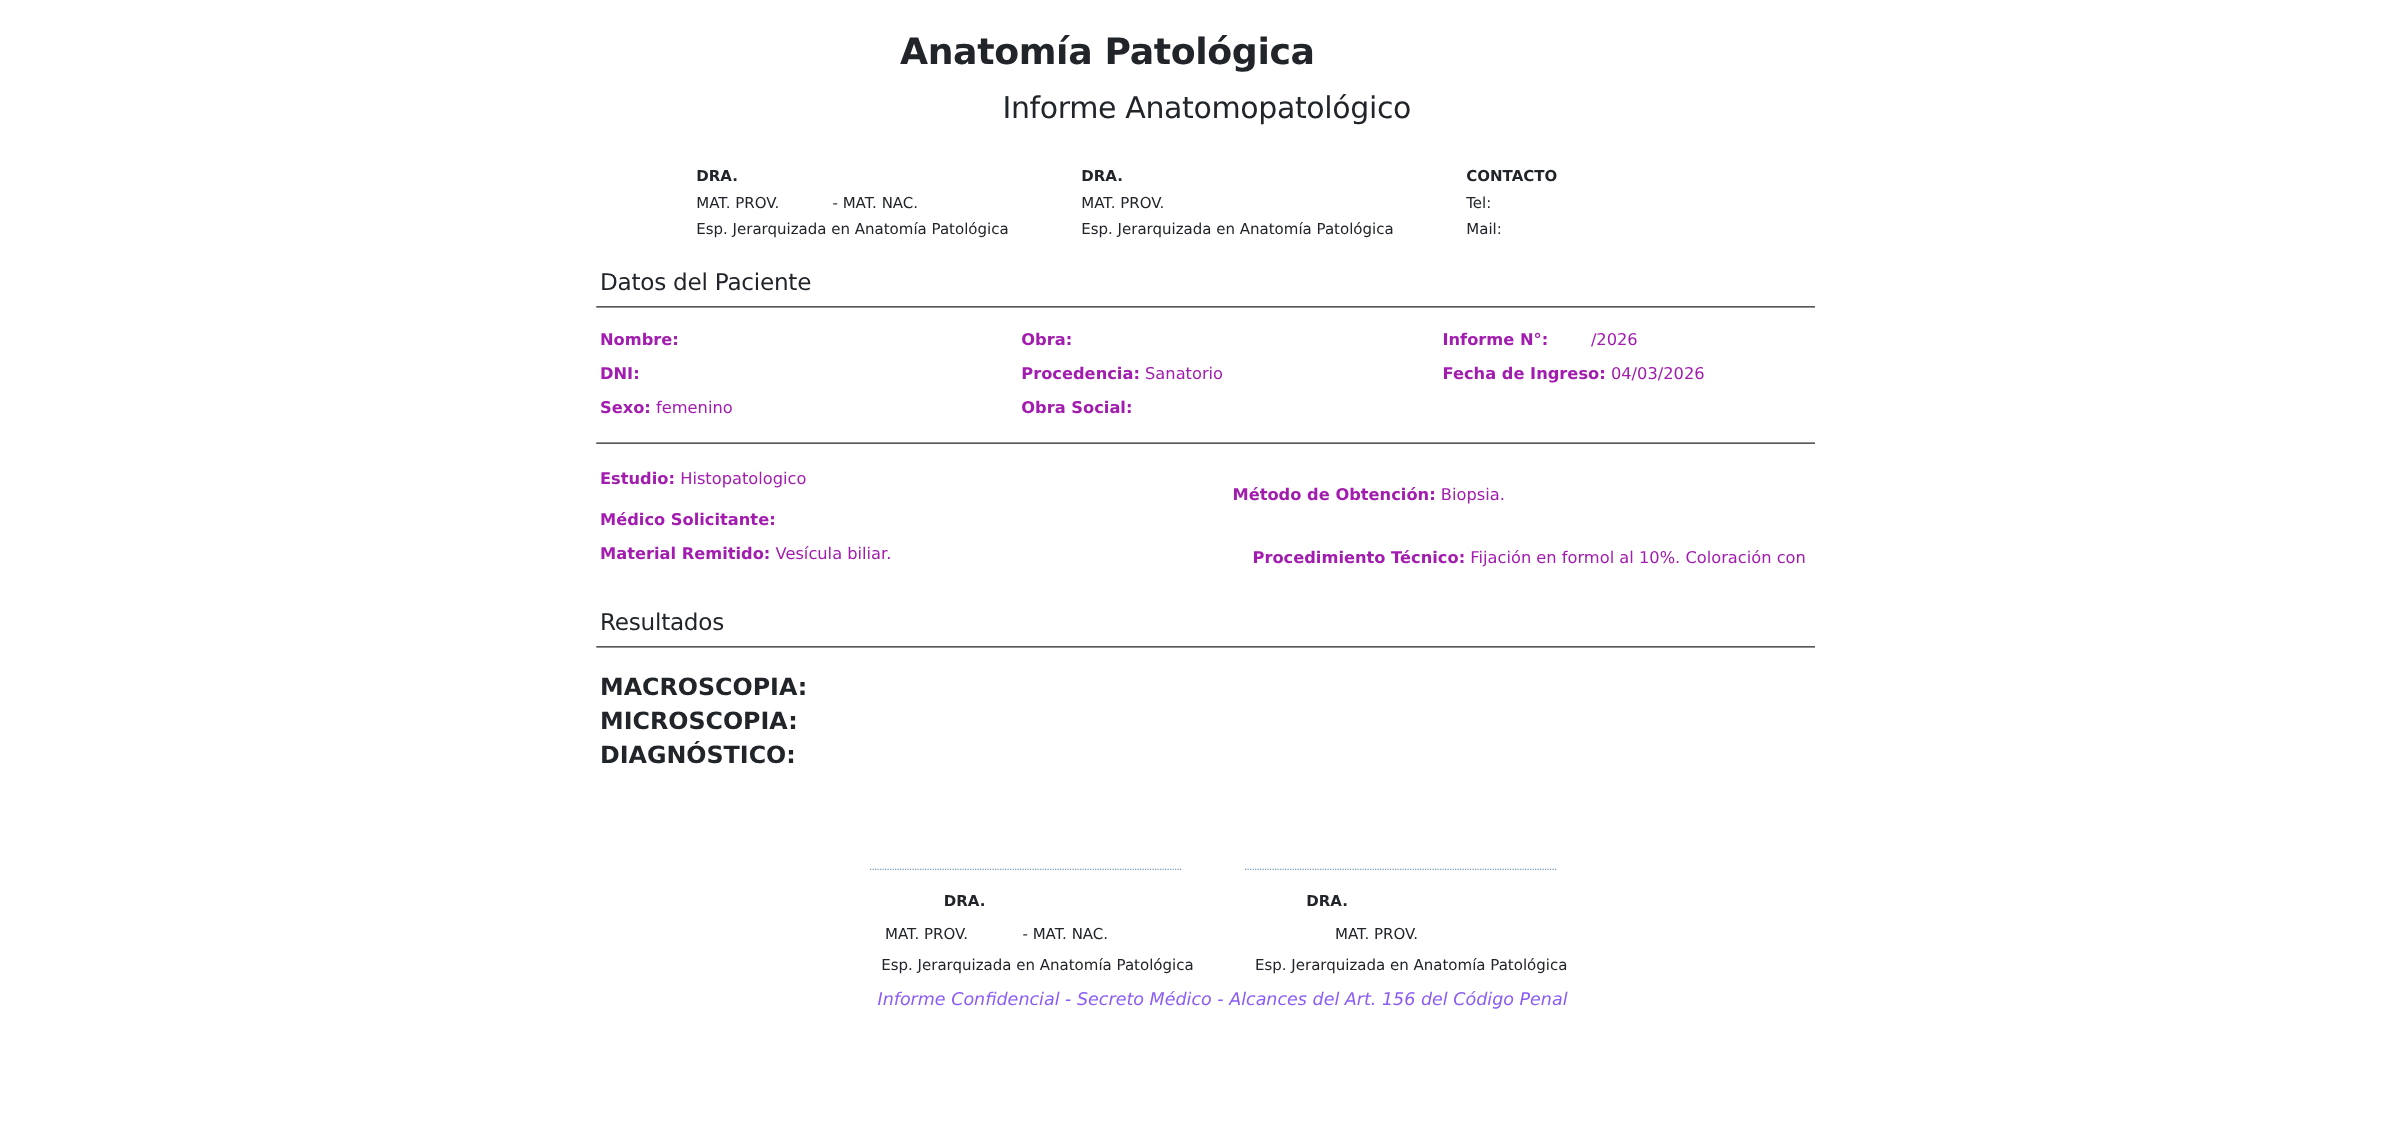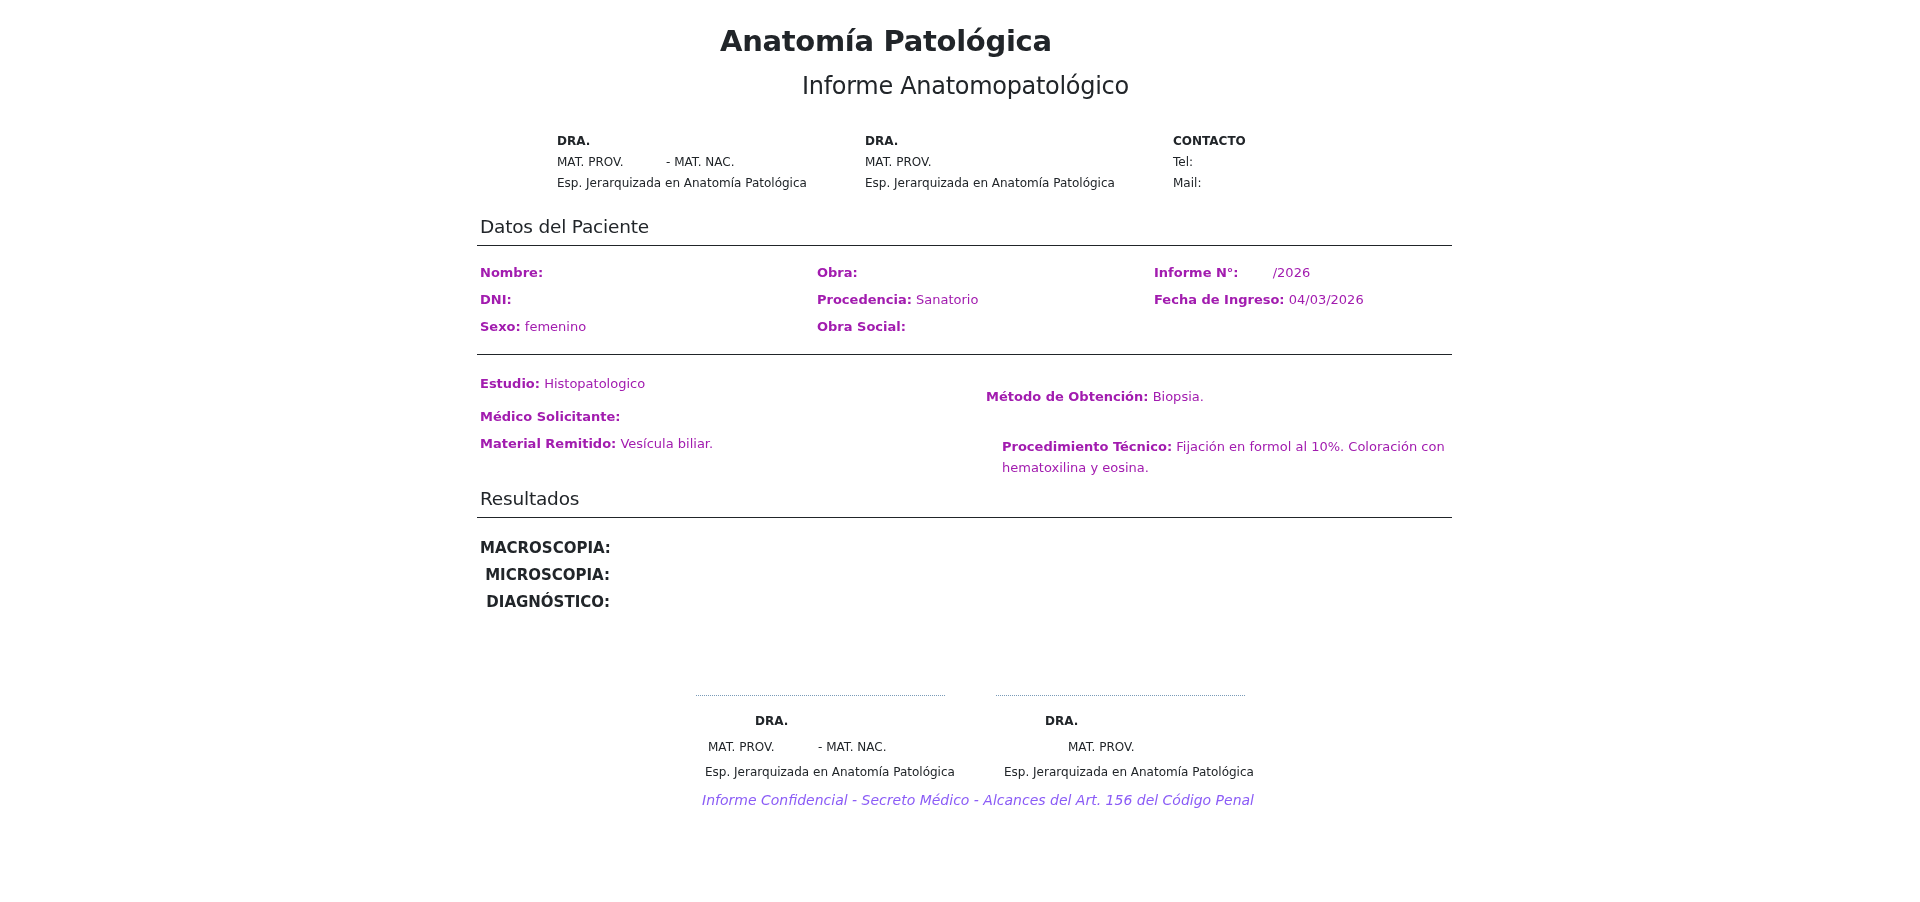--- a/index.html
+++ b/index.html
@@ -42,21 +42,21 @@
       left: 477px; width: 975px;
       height: 0;
       border-top: 1.5px solid #212529;
     }
 
     .field { font-size: 13px; color: #a21caf; }
     .field b { font-weight: bold; }
     .field .val { font-weight: normal; }
 
     .result-label {
-      font-size: 15px; font-weight: bold; color: #212529;
+      font-size: 19px; font-weight: bold; color: #212529;
       text-align: right; width: 130px;
     }
 
     .sig-line {
       position: absolute; top: 695px; height: 0;
       border-top: 1.5px dotted #7a9bb8;
     }
     .sig-text { font-size: 12px; color: #212529; }
     .sig-text.bold { font-weight: bold; }
 
@@ -149,21 +149,20 @@
 
   <div class="abs field" style="left:986px; top:389px;">
     <b>Método de Obtención:</b>
     <span class="val">Biopsia.</span>
   </div>
   <div class="abs field" style="left:986px; top:436px; line-height:21px;margin-left:16px;">
     <div>
       <b>Procedimiento Técnico:</b>
       <span class="val">Fijación en formol al 10%. Coloración con</span>
     </div>
-    <div class="val">hematoxilina y eosina.</div>
   </div>
 
   <div class="abs section-title" style="left:480px; top:488px;">Resultados</div>
   <div class="rule" style="top:517px;"></div>
 
   <div class="abs result-label" style="left:480px; top:539px;">MACROSCOPIA:</div>
   <div class="abs result-label" style="left:480px; top:566px;">MICROSCOPIA:</div>
   <div class="abs result-label" style="left:480px; top:593px;">DIAGNÓSTICO:</div>
 
   <div class="sig-line" style="left:696px; width:249px;"></div>

